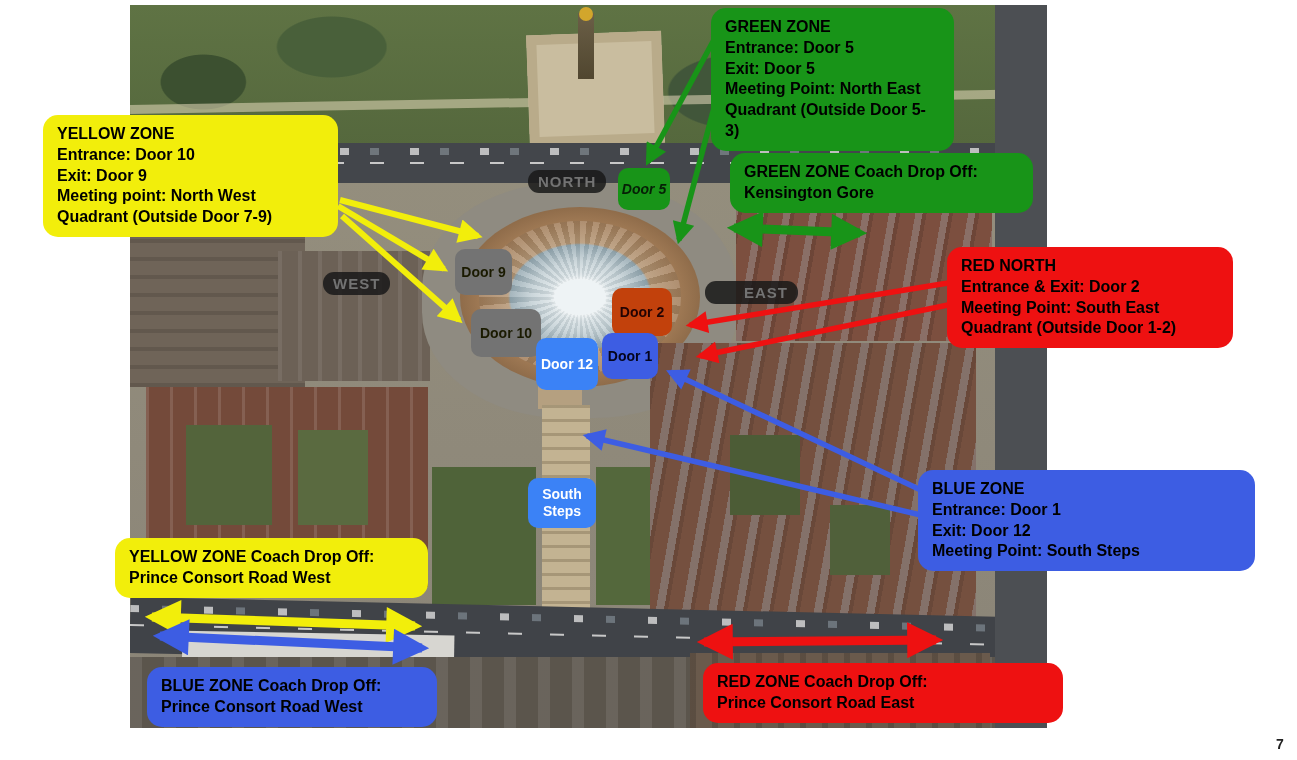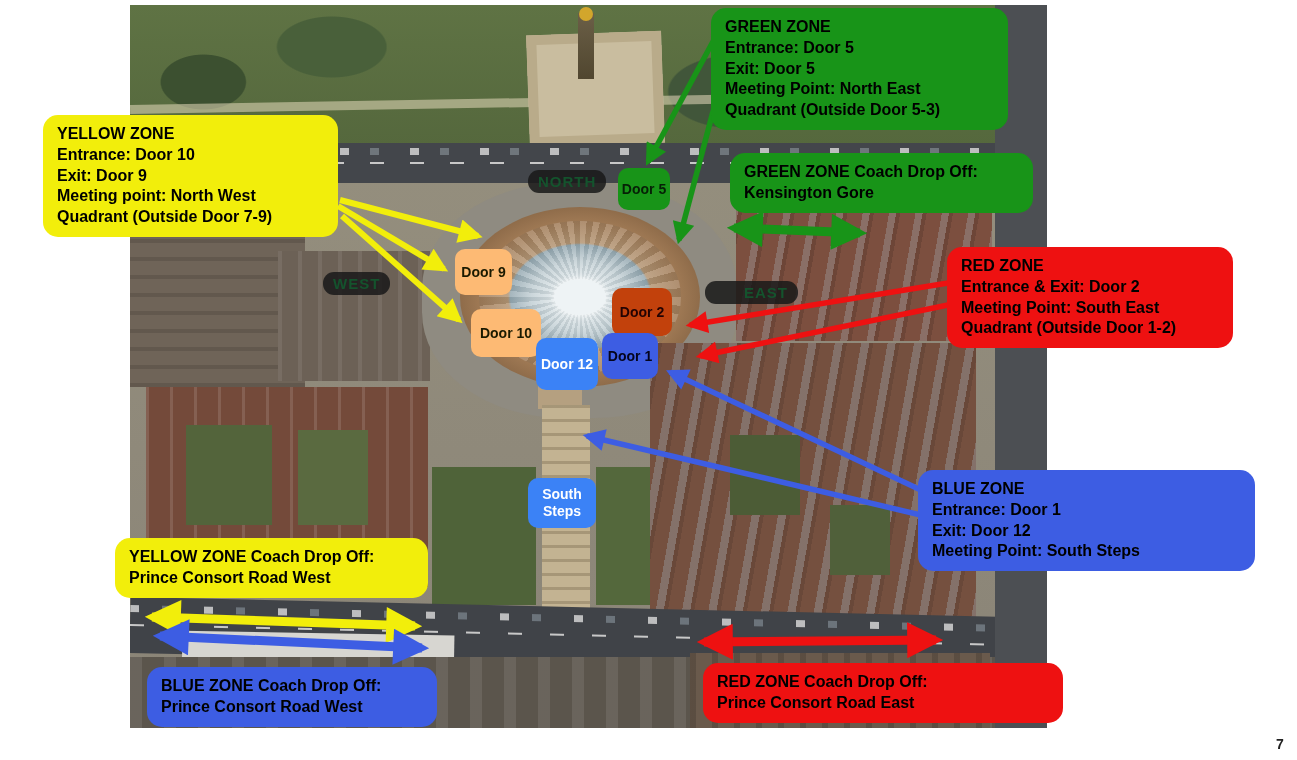--- a/index.html
+++ b/index.html
@@ -70,30 +70,30 @@
   
   .zbox{position:absolute;z-index:10;box-sizing:border-box;border-radius:15px;
         padding:9px 14px;font-size:16px;font-weight:bold;line-height:1.3;color:#000;}
   .zbox.green{background:#189418;}
   .zbox.yellow{background:#f2ee0b;}
   .zbox.red{background:#ee1111;}
   .zbox.blue{background:#3d5de3;}
   .door{position:absolute;z-index:10;box-sizing:border-box;border-radius:10px;
         display:flex;align-items:center;justify-content:center;text-align:center;
         font-size:14px;font-weight:bold;line-height:1.2;padding:2px;}
-  .door.green{background:#189418;color:#062006;}
-  .door.yellow{background:#fdba74;color:#1a1a00;}
+  .door.green{background:#189418;color:#062006;font-style:italic;}
+  .door.yellow{background:#737373;color:#1a1a00;}
   .door.red{background:#c2410c;color:#230303;}
   .door.blue{background:#3d5de3;color:#04041c;}
   .door.orange{background:#3b82f6;color:#ffffff;}
-  .compass{position:absolute;z-index:10;background:rgba(25,25,25,.85);color:#14532d;
+  .compass{position:absolute;z-index:10;background:rgba(25,25,25,.85);color:#737373;
         border-radius:11px;padding:3px 10px;font-size:15px;font-weight:bold;letter-spacing:1px;}
   .pageno{position:absolute;left:1276px;top:736px;z-index:10;color:#222;font-size:14px;font-weight:bold;}
   
-  #box-green{left:711px;top:8px;width:297px;}
+  #box-green{left:711px;top:8px;width:243px;}
   #box-yellow{left:43px;top:115px;width:295px;}
   #box-green-coach{left:730px;top:153px;width:303px;}
   #box-red{left:947px;top:247px;width:286px;}
   #box-blue{left:918px;top:470px;width:337px;}
   #box-yellow-coach{left:115px;top:538px;width:313px;}
   #box-blue-coach{left:147px;top:667px;width:290px;}
   #box-red-coach{left:703px;top:663px;width:360px;}
   #door5{left:618px;top:168px;width:52px;height:42px;}
   #door9{left:455px;top:249px;width:57px;height:46px;}
   #door10{left:471px;top:309px;width:70px;height:48px;}
@@ -194,21 +194,21 @@
     <div>Exit: Door 9</div>
     <div>Meeting point: North West Quadrant (Outside Door 7-9)</div>
   </div>
 
   <div class="zbox green" id="box-green-coach">
     <div>GREEN ZONE Coach Drop Off:</div>
     <div>Kensington Gore</div>
   </div>
 
   <div class="zbox red" id="box-red">
-    <div>RED ZONE</div>
+    <div>RED NORTH</div>
     <div>Entrance &amp; Exit: Door 2</div>
     <div>Meeting Point: South East Quadrant (Outside Door 1-2)</div>
   </div>
 
   <div class="zbox blue" id="box-blue">
     <div>BLUE ZONE</div>
     <div>Entrance: Door 1</div>
     <div>Exit: Door 12</div>
     <div>Meeting Point: South Steps</div>
   </div>

